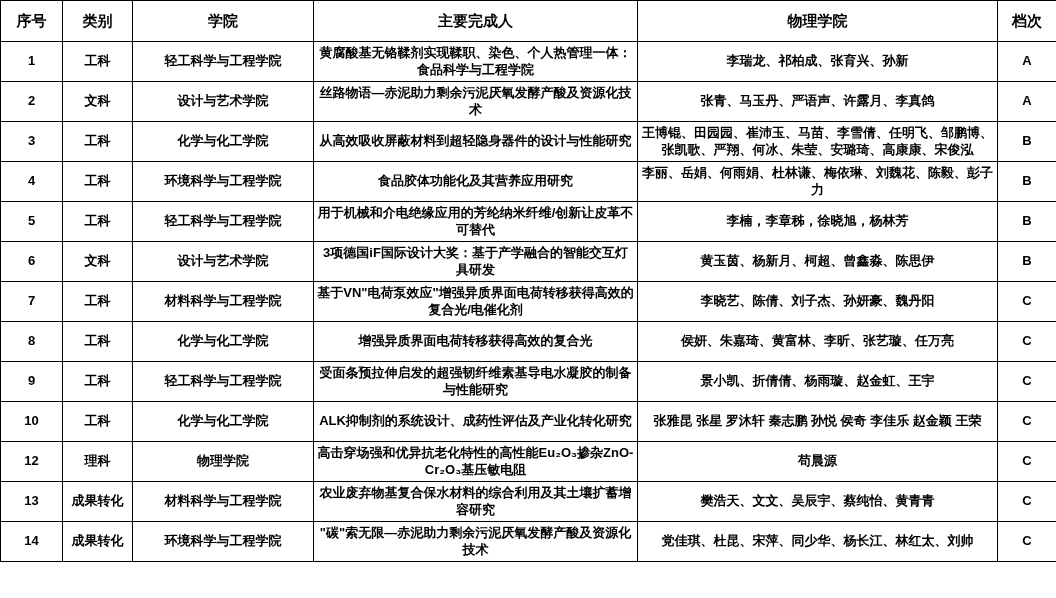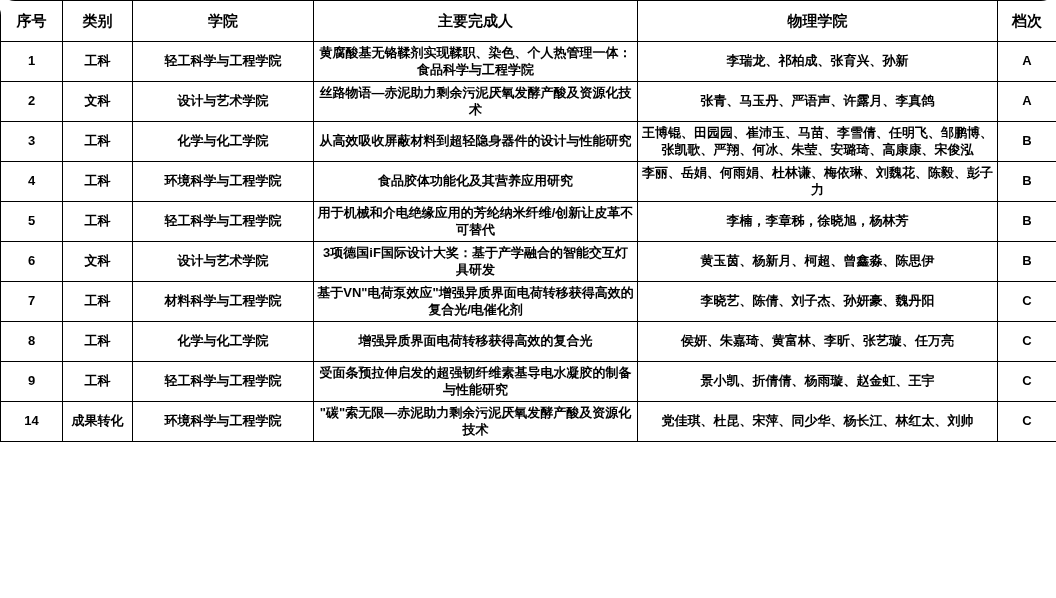--- a/index.html
+++ b/index.html
@@ -5,21 +5,20 @@
   html, body {
     margin: 0;
     padding: 0;
     background: #ffffff;
   }
   .table-wrap {
     width: 1056px;
     height: 598px;
     overflow: hidden;
     background: #ffffff;
-    border-radius: 15px;
   }
   table.awards {
     border-collapse: collapse;
     table-layout: fixed;
     width: 1056px;
     font-family: "Liberation Sans", sans-serif;
     font-weight: bold;
     color: #000000;
   }
   table.awards th,
@@ -137,20 +136,44 @@
         </tr>
         <tr>
           <td>9</td>
           <td>工科</td>
           <td>轻工科学与工程学院</td>
           <td>受面条预拉伸启发的超强韧纤维素基导电水凝胶的制备与性能研究</td>
           <td>景小凯、折倩倩、杨雨璇、赵金虹、王宇</td>
           <td>C</td>
         </tr>
         <tr>
+          <td>10</td>
+          <td>工科</td>
+          <td>化学与化工学院</td>
+          <td>ALK抑制剂的系统设计、成药性评估及产业化转化研究</td>
+          <td>张雅昆 张星 罗沐轩 秦志鹏 孙悦 侯奇 李佳乐 赵金颖 王荣</td>
+          <td>C</td>
+        </tr>
+        <tr>
+          <td>12</td>
+          <td>理科</td>
+          <td>物理学院</td>
+          <td>高击穿场强和优异抗老化特性的高性能Eu₂O₃掺杂ZnO-Cr₂O₃基压敏电阻</td>
+          <td>苟晨源</td>
+          <td>C</td>
+        </tr>
+        <tr>
+          <td>13</td>
+          <td>成果转化</td>
+          <td>材料科学与工程学院</td>
+          <td>农业废弃物基复合保水材料的综合利用及其土壤扩蓄增容研究</td>
+          <td>樊浩天、文文、吴辰宇、蔡纯怡、黄青青</td>
+          <td>C</td>
+        </tr>
+        <tr>
           <td>14</td>
           <td>成果转化</td>
           <td>环境科学与工程学院</td>
           <td>"碳"索无限—赤泥助力剩余污泥厌氧发酵产酸及资源化技术</td>
           <td>党佳琪、杜昆、宋萍、同少华、杨长江、林红太、刘帅</td>
           <td>C</td>
         </tr>
       </tbody>
   </table>
 </div>

